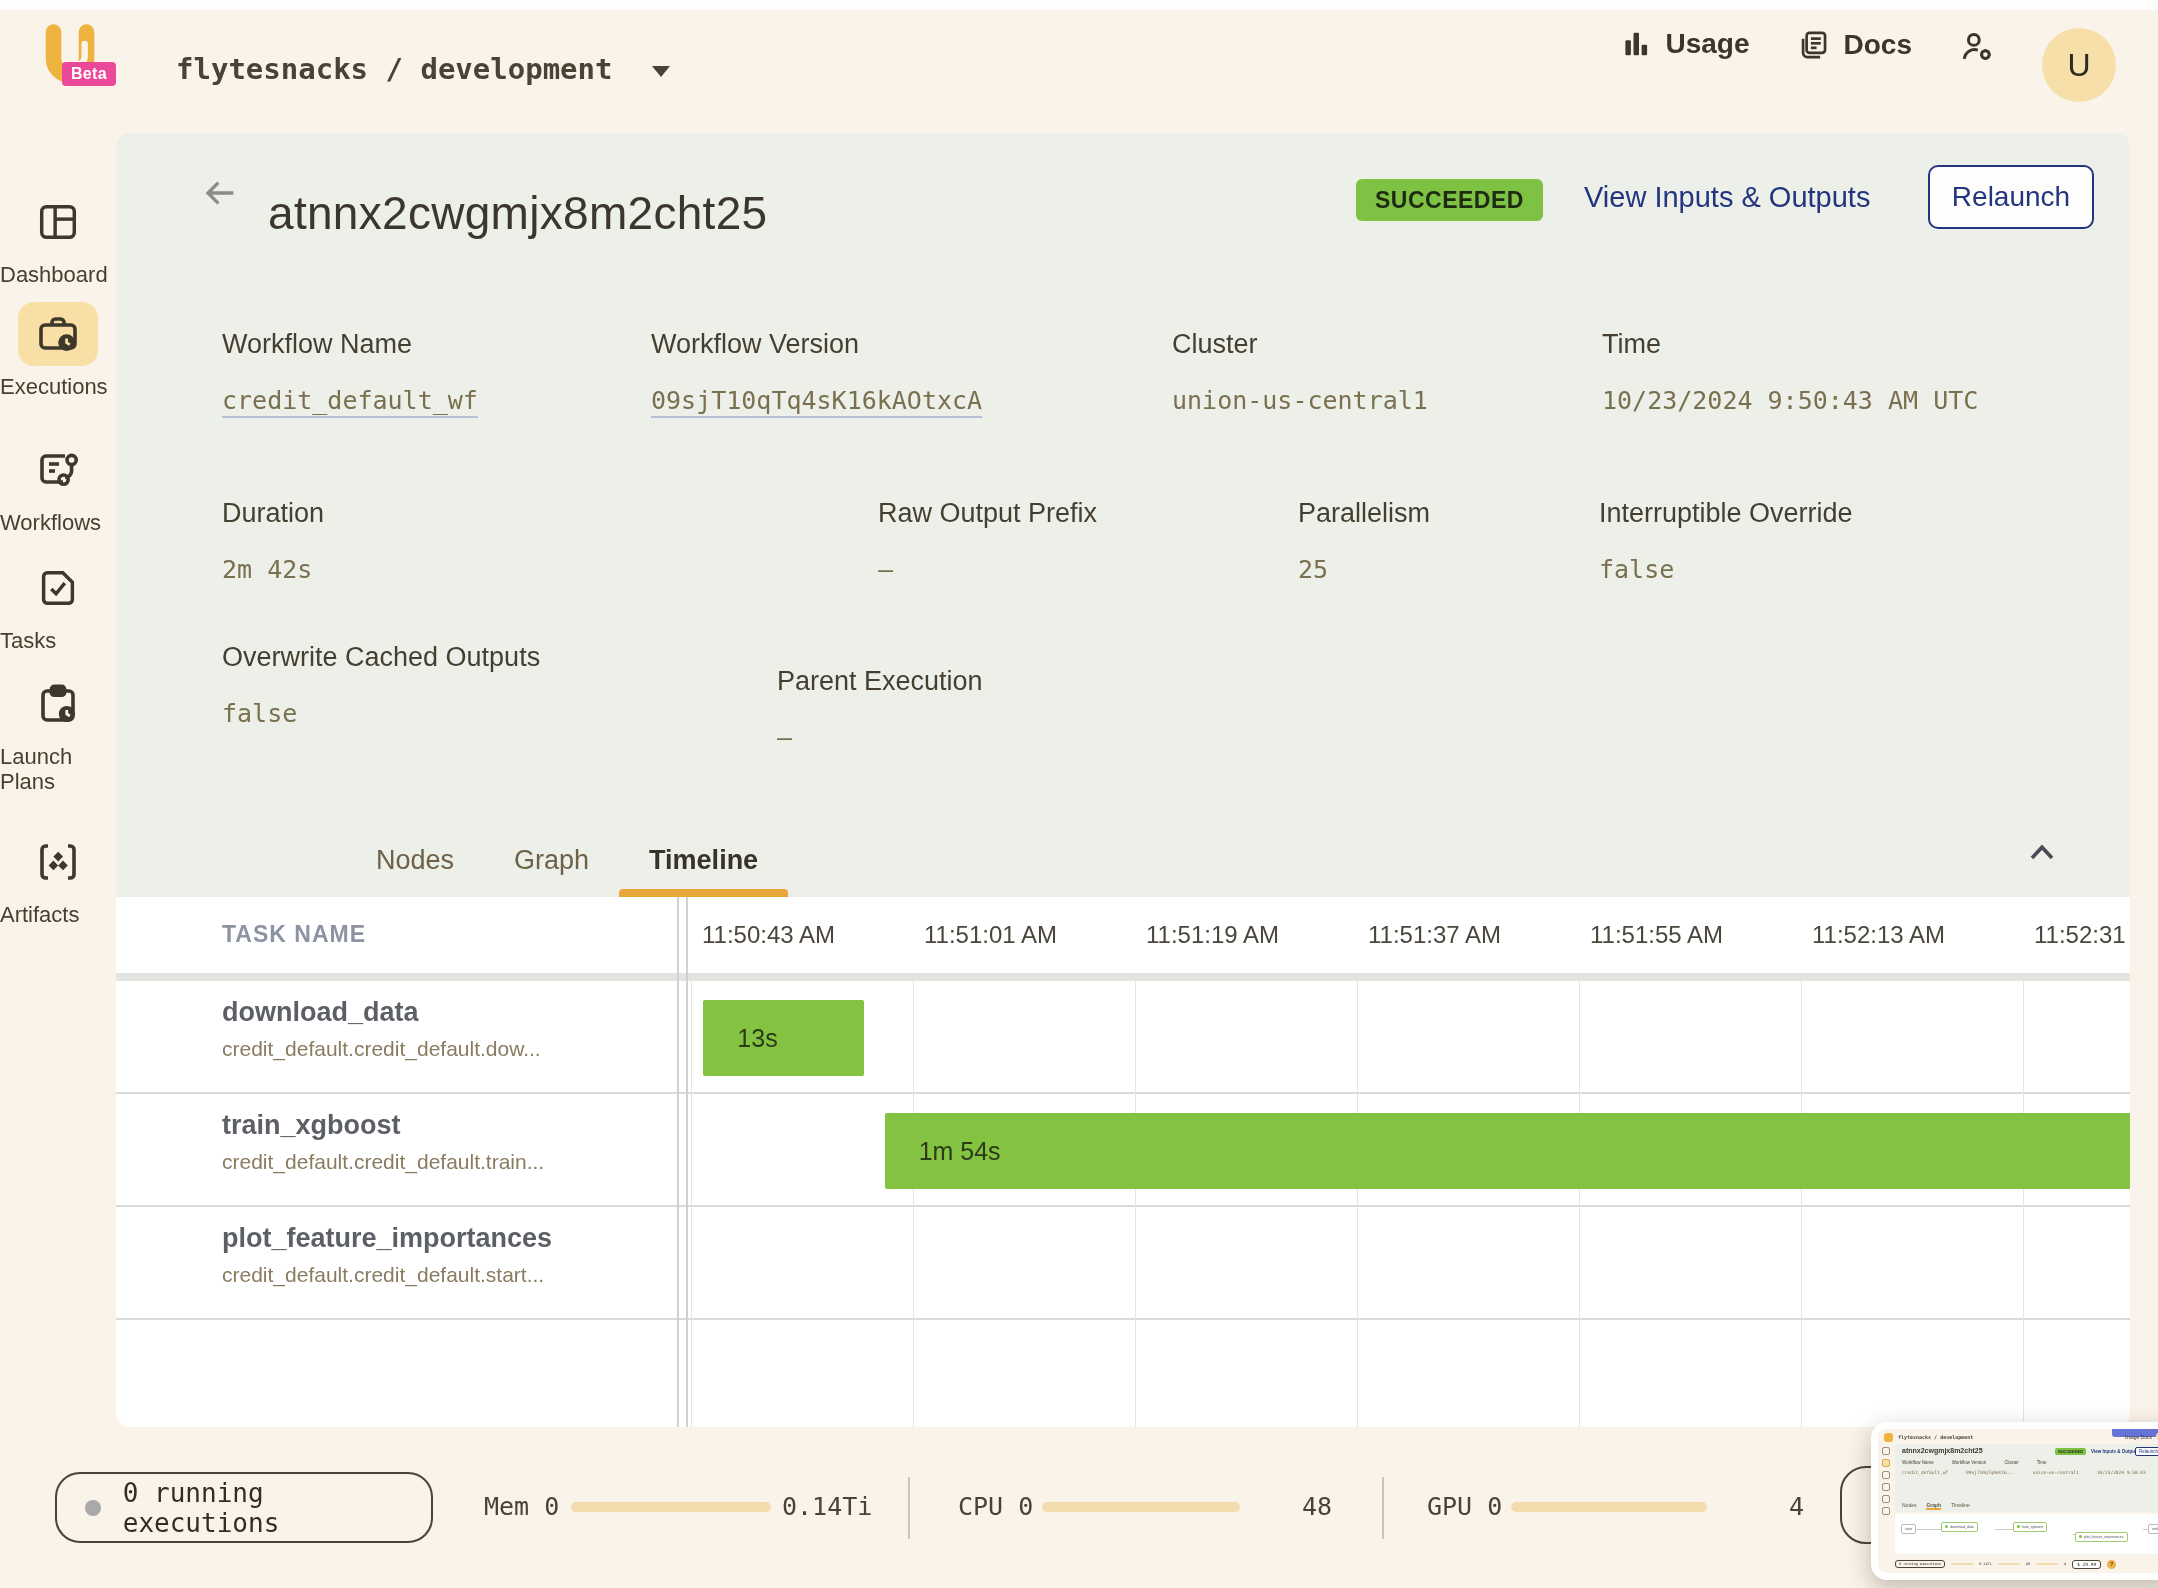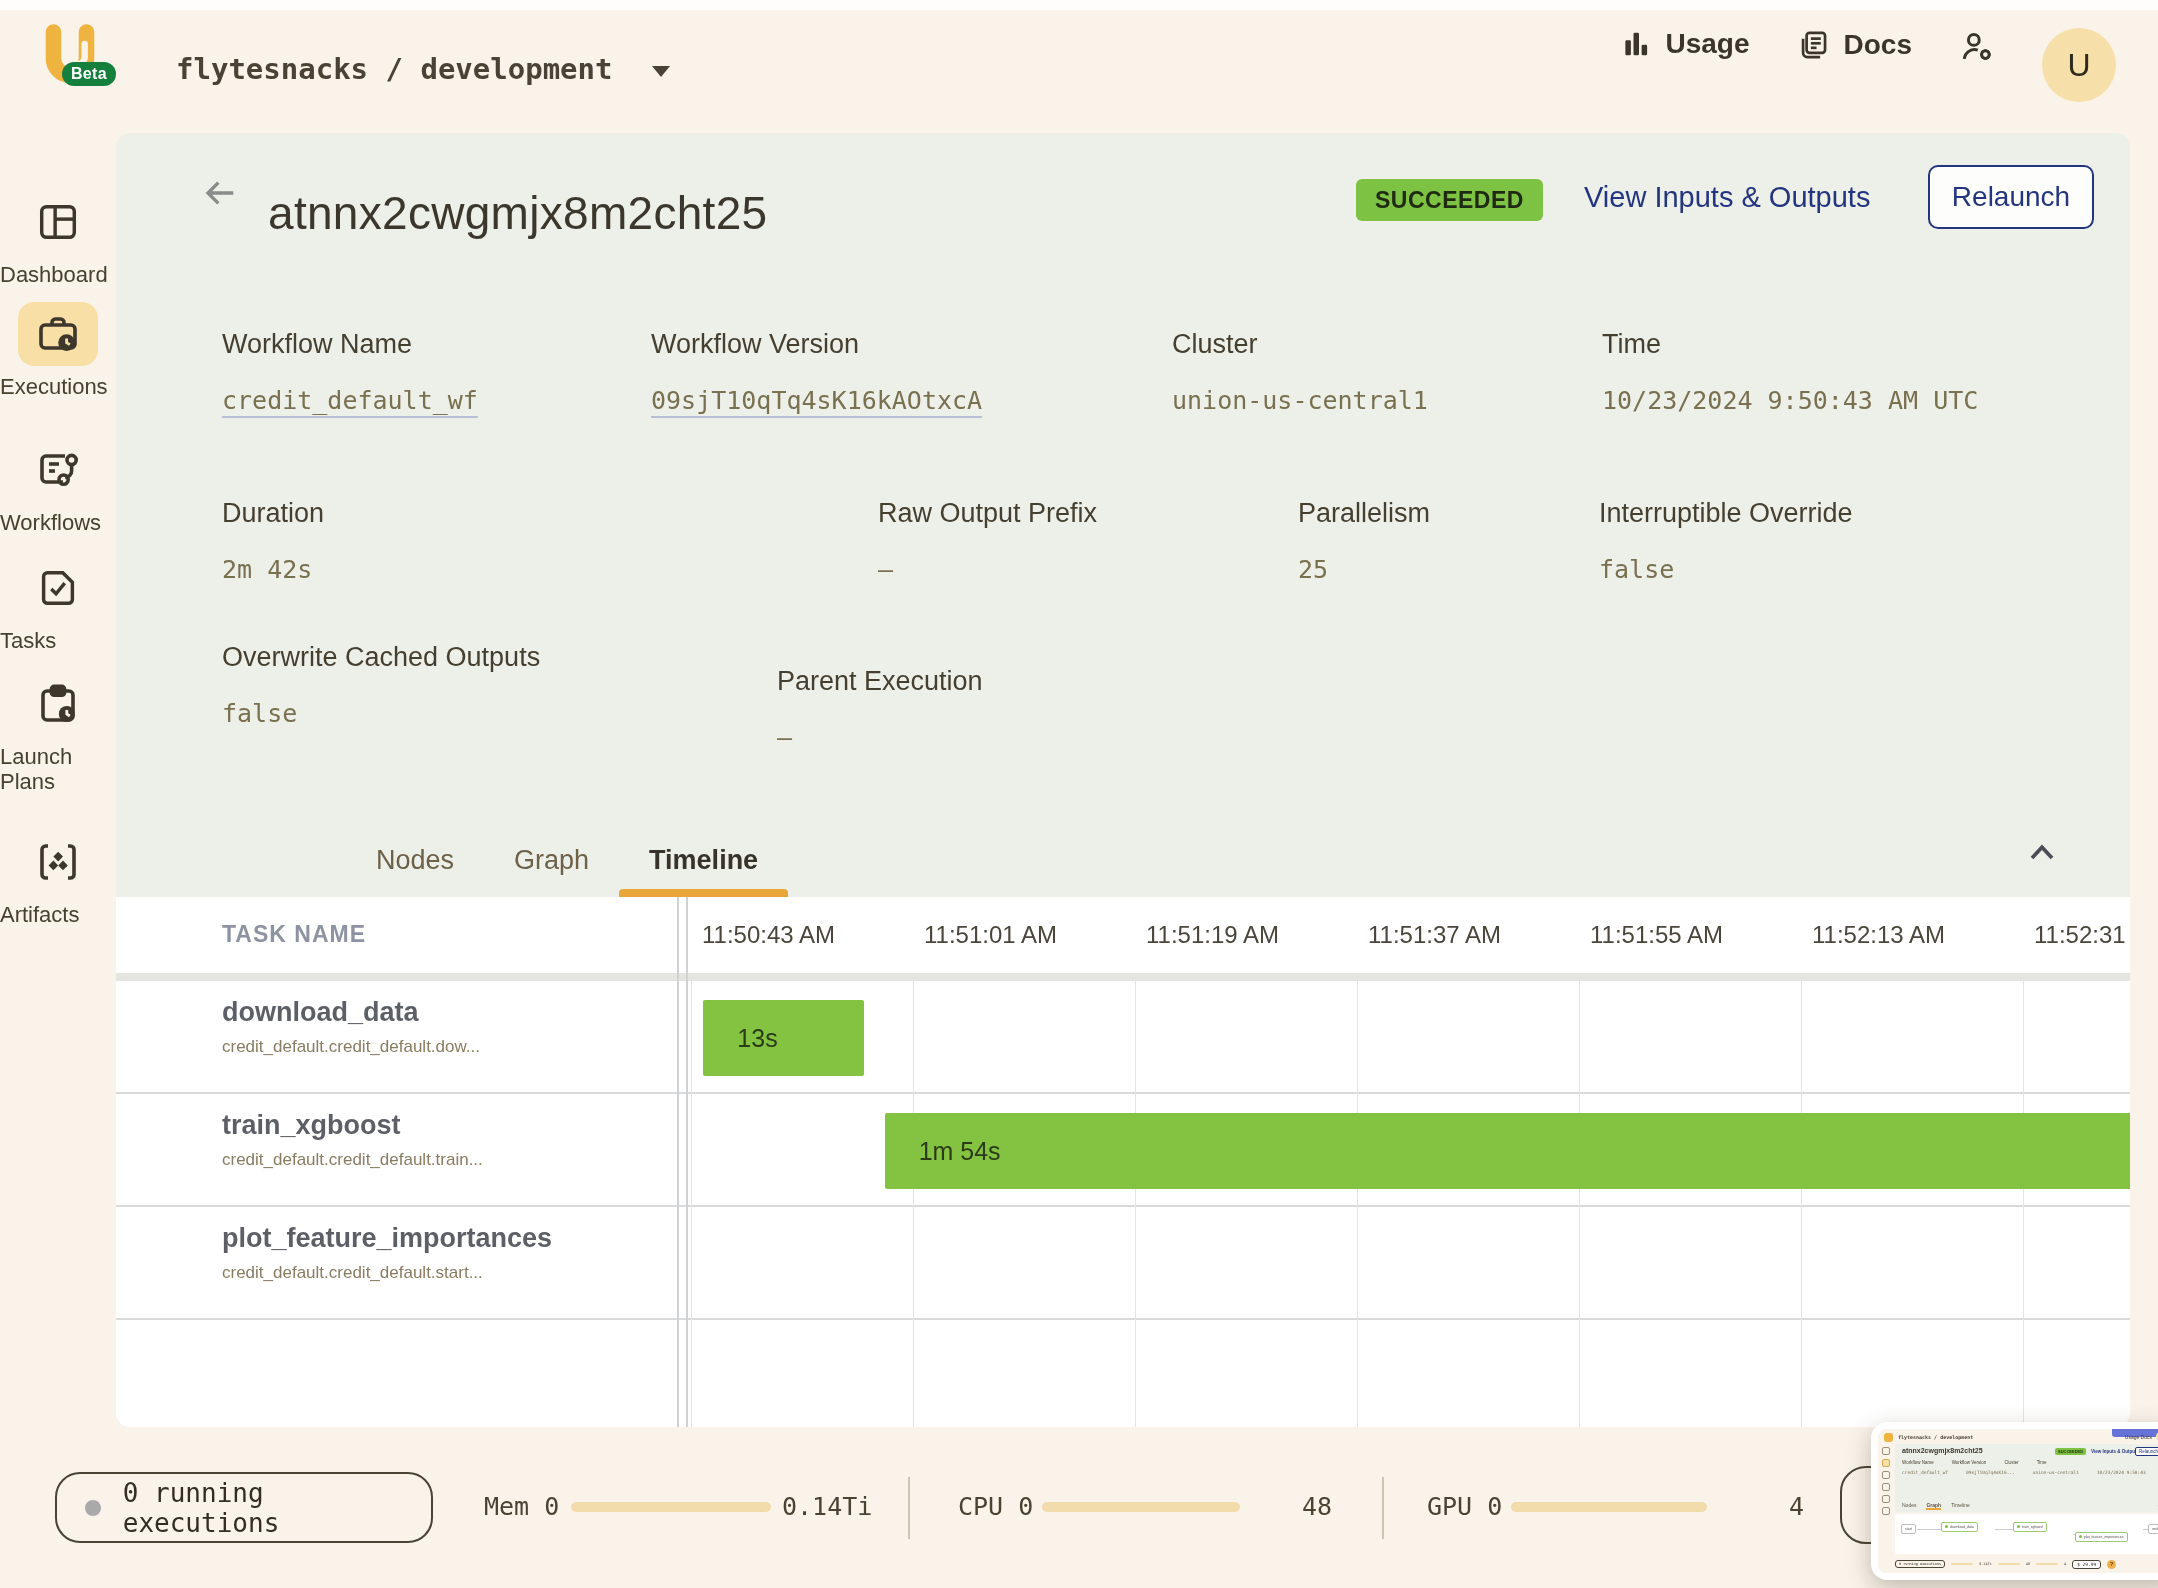--- a/index.html
+++ b/index.html
@@ -3,22 +3,22 @@
 <meta charset="utf-8">
 <style>
   html,body{margin:0;padding:0;background:#e8e2d8;}
   .screen{position:relative;width:2158px;height:1588px;overflow:hidden;background:#faf3ea;
           font-family:"Liberation Sans",sans-serif;color:#3e392d;}
   .mono{font-family:"DejaVu Sans Mono",monospace;}
 
   
   .top-strip{position:absolute;left:0;top:0;width:100%;height:10px;background:#fefdfb;}
   .logo{position:absolute;left:38px;top:20px;width:64px;height:66px;}
-  .beta-badge{position:absolute;left:62px;top:62px;background:#15803d;color:#fff;font-size:16px;
-              font-weight:700;padding:3px 9px;border-radius:12px;letter-spacing:.3px;}
+  .beta-badge{position:absolute;left:62px;top:62px;background:#ec4899;color:#fff;font-size:16px;
+              font-weight:700;padding:3px 9px;border-radius:4px;letter-spacing:.3px;}
   .breadcrumb{position:absolute;left:176px;top:52px;font-size:29px;font-weight:700;color:#4a4335;}
   .crumb-caret{display:inline-block;margin-left:22px;vertical-align:middle;width:0;height:0;
                border-left:9px solid transparent;border-right:9px solid transparent;border-top:11px solid #4a4335;}
   .top-right{position:absolute;right:42px;top:28px;display:flex;align-items:flex-start;gap:46px;}
   .top-item{display:flex;align-items:center;gap:14px;font-size:28px;font-weight:700;color:#3b362b;cursor:pointer;}
   .avatar{width:74px;height:74px;border-radius:50%;background:#f6dfa8;display:flex;align-items:center;
           justify-content:center;font-size:32px;color:#2f2a1f;}
 
   
   .sidebar{position:absolute;left:0;top:150px;width:116px;}
@@ -55,21 +55,21 @@
   .collapse-btn{position:absolute;left:1906px;top:700px;width:40px;height:40px;cursor:pointer;}
 
   
   .timeline{position:absolute;left:0;top:764px;width:2014px;height:530px;background:#fff;overflow:hidden;}
   .task-header{position:absolute;left:106px;top:24px;font-size:23px;font-weight:700;color:#8e93a4;letter-spacing:1px;}
   .tick{position:absolute;top:24px;font-size:24px;color:#4b463b;white-space:nowrap;}
   .gridline{position:absolute;top:84px;height:446px;width:1px;background:#e3e4e6;}
   .head-band{position:absolute;left:0;top:76px;width:100%;height:8px;background:#e4e4e1;}
   .t-row{position:absolute;left:0;width:100%;height:113px;border-bottom:2px solid #d9dadb;box-sizing:border-box;}
   .t-name{position:absolute;left:106px;top:16px;font-size:27px;font-weight:700;color:#5c5f66;}
-  .t-path{position:absolute;left:106px;top:56px;font-size:17px;color:#897c60;}
+  .t-path{position:absolute;left:106px;top:56px;font-size:21px;color:#897c60;}
   .v-div{position:absolute;top:0;width:2px;height:530px;background:#d0d1d3;}
   .gantt-bar{position:absolute;height:76px;background:#84c341;border-radius:2px;display:flex;align-items:center;
              padding-left:34px;box-sizing:border-box;font-size:25px;color:#2b3a17;cursor:pointer;}
 
   
   .footer-pill{position:absolute;left:55px;top:1472px;width:378px;height:71px;border:2.5px solid #4a4437;
                border-radius:25px;display:flex;align-items:center;gap:22px;padding-left:28px;box-sizing:border-box;cursor:pointer;}
   .dot{width:16px;height:16px;border-radius:50%;background:#a9a9a9;}
   .run-text{font-size:26px;color:#332e23;}
   .meter-label{position:absolute;top:1492px;font-size:25px;color:#4a4232;}

